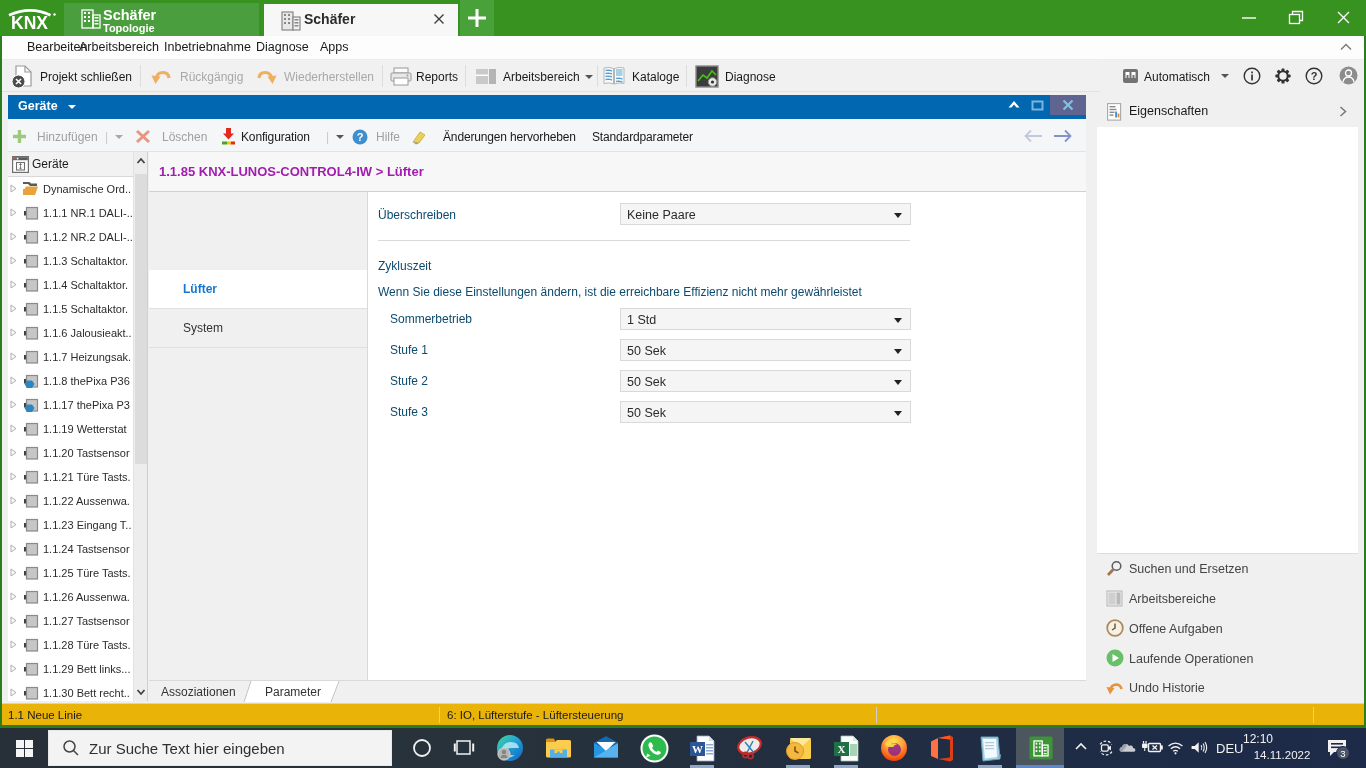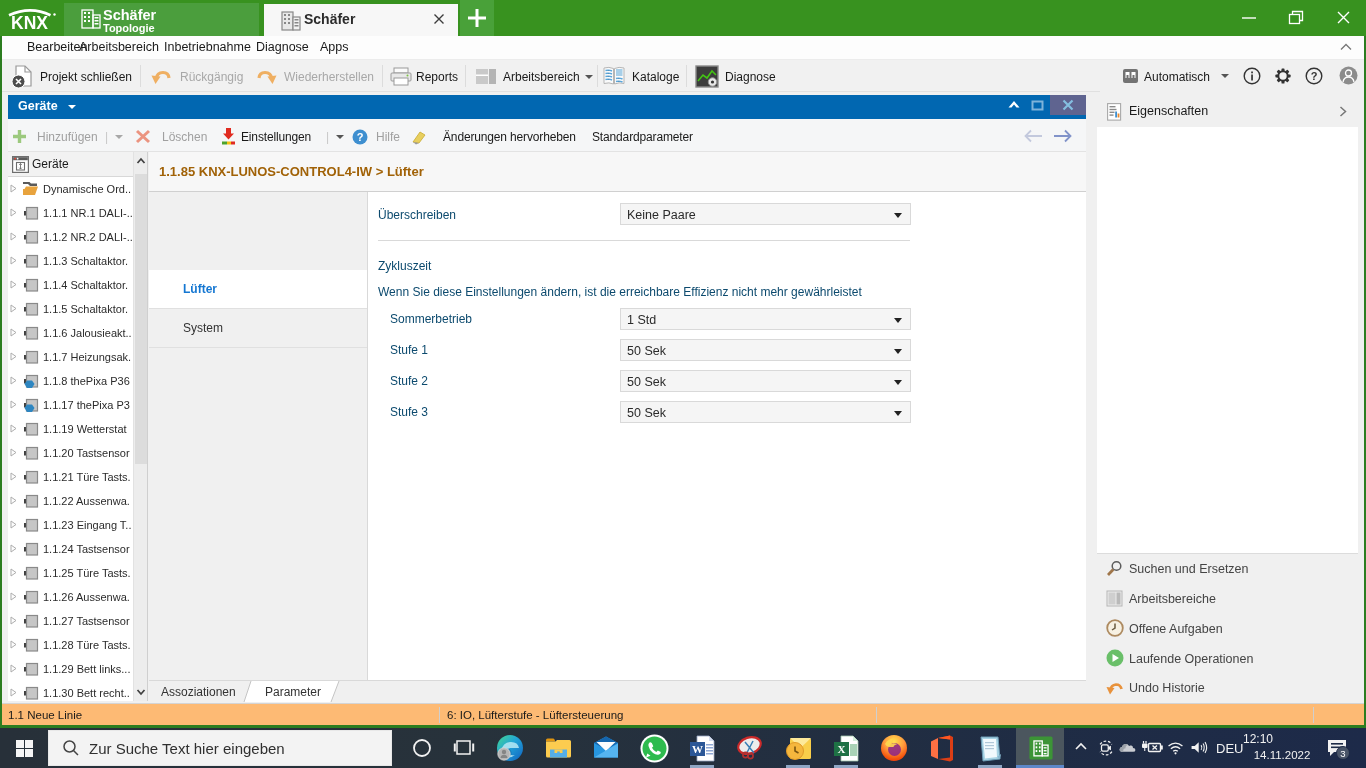--- a/index.html
+++ b/index.html
@@ -47,21 +47,21 @@
   .dd { position:absolute; width:291px; height:22px; background:#f5f5f5; border:1px solid #d9d9d9; font-size:12.5px; color:#2b2b2b; }
   .dd span { position:absolute; left:6px; top:4px; }
   .dd .arr { left:auto; right:8px; top:9px; position:absolute; width:0; height:0; border-left:4.5px solid transparent; border-right:4.5px solid transparent; border-top:5px solid #222; }
   .plbl { position:absolute; font-size:12px; color:#0c4a6e; }
   
   #epanel { left:1097px; top:95px; width:261px; height:606px; background:#fff; }
   #ehdr { left:1097px; top:95px; width:261px; height:32px; background:#f0f0f0; }
   #elist { left:1097px; top:553px; width:261px; height:148px; background:#f0f0f0; border-top:1px solid #dcdcdc; }
   .eitem { position:absolute; left:32px; font-size:12.5px; color:#444; }
   
-  #statusbar { left:2px; top:703px; width:1362px; height:22px; background:#fdba74; border-top:1px solid #d4d4d4; font-size:11.5px; color:#1a1a1a; }
+  #statusbar { left:2px; top:703px; width:1362px; height:22px; background:#eab308; border-top:1px solid #d4d4d4; font-size:11.5px; color:#1a1a1a; }
   
   #taskbar { left:0; top:728px; width:1366px; height:40px; background:linear-gradient(90deg,#273039 0%, #27323b 35%, #1f2c44 75%, #1d2a49 100%); }
   #searchbox { left:48px; top:730px; width:344px; height:36px; background:#f3f3f3; border:1px solid #e8e8e8; }
   .appline { position:absolute; top:765px; height:3px; width:24px; background:#8fa6c4; }
 </style>
 </head>
 <body>
 
 <div class="abs" id="titlebar"></div>
 <div class="abs" id="knxlogo">
@@ -264,21 +264,21 @@
   <svg style="position:absolute;left:127px;top:10px" width="16" height="15" viewBox="0 0 16 15">
       <path d="M2 2 L14 13 M14 2 L2 13" stroke="#eb9480" stroke-width="3"></path>
     </svg>
   <span class="pt ptg" style="left:154px">Löschen</span>
   <svg style="position:absolute;left:212px;top:8px" width="17" height="19" viewBox="0 0 17 19">
     <path d="M8.5 12.5 L3 6.5 L6 6.5 L6 1 L11 1 L11 6.5 L14 6.5 Z" fill="#e02b20"></path>
     <rect x="2" y="14.5" width="5" height="3" fill="#4ca32c"></rect>
     <rect x="7" y="14.5" width="4" height="3" fill="#f4c211"></rect>
     <rect x="11" y="14.5" width="4" height="3" fill="#e02b20"></rect>
   </svg>
-  <span class="pt ptb" style="left:233px;letter-spacing:-0.15px">Einstellungen</span>
+  <span class="pt ptb" style="left:233px;letter-spacing:-0.15px">Konfiguration</span>
   <span class="pt" style="left:318px;color:#c8c8c8">|</span>
   <div style="position:absolute;left:328px;top:16px;width:0;height:0;border-left:4px solid transparent;border-right:4px solid transparent;border-top:4.5px solid #555;"></div>
   <svg style="position:absolute;left:344px;top:10px" width="16" height="16" viewBox="0 0 16 16">
     <circle cx="8" cy="8" r="7.5" fill="#3e8fd0"></circle>
     <text x="8" y="12" text-anchor="middle" font-size="11" font-weight="bold" fill="#fff" font-family="Liberation Sans">?</text>
   </svg>
   <span class="pt ptg" style="left:368px">Hilfe</span>
   <svg style="position:absolute;left:403px;top:10px" width="18" height="16" viewBox="0 0 18 16">
     <path d="M2 13 L9 3 L14 6 L8 14 Z" fill="#e8cf5e" stroke="#c9ab32" stroke-width="0.8"></path>
     <path d="M2 13 L8 14 L5 15.5 Z" fill="#9a9a9a"></path>
@@ -534,21 +534,21 @@
 <svg style="position:absolute;left:14px;top:4px" width="17" height="16" viewBox="0 0 17 16">
         <rect x="2" y="6" width="2.5" height="4.5" fill="#3f3f3f"></rect>
         <rect x="4.5" y="2.5" width="11" height="11.5" fill="#c6c6c6" stroke="#8a8a8a" stroke-width="1.2"></rect>
       </svg>
 <span class="lbl">1.1.30 Bett recht..</span>
 </div>
 </div>
 
 <div class="abs" id="parea"></div>
 <div class="abs" id="ptitle">
-  <span style="position:absolute;left:10px;top:12px;font-size:13px;font-weight:bold;color:#a16207;">1.1.85 KNX-LUNOS-CONTROL4-IW &gt; Lüfter</span>
+  <span style="position:absolute;left:10px;top:12px;font-size:13px;font-weight:bold;color:#a21caf;">1.1.85 KNX-LUNOS-CONTROL4-IW &gt; Lüfter</span>
 </div>
 <div class="abs" id="pnav">
   <div class="navrow" style="top:78px;background:#fff;">
       <span style="color:#1577d2;font-weight:bold;">Lüfter</span>
     </div>
   <div class="navrow" style="top:117px">
       <span>System</span>
     </div>
 </div>
 

